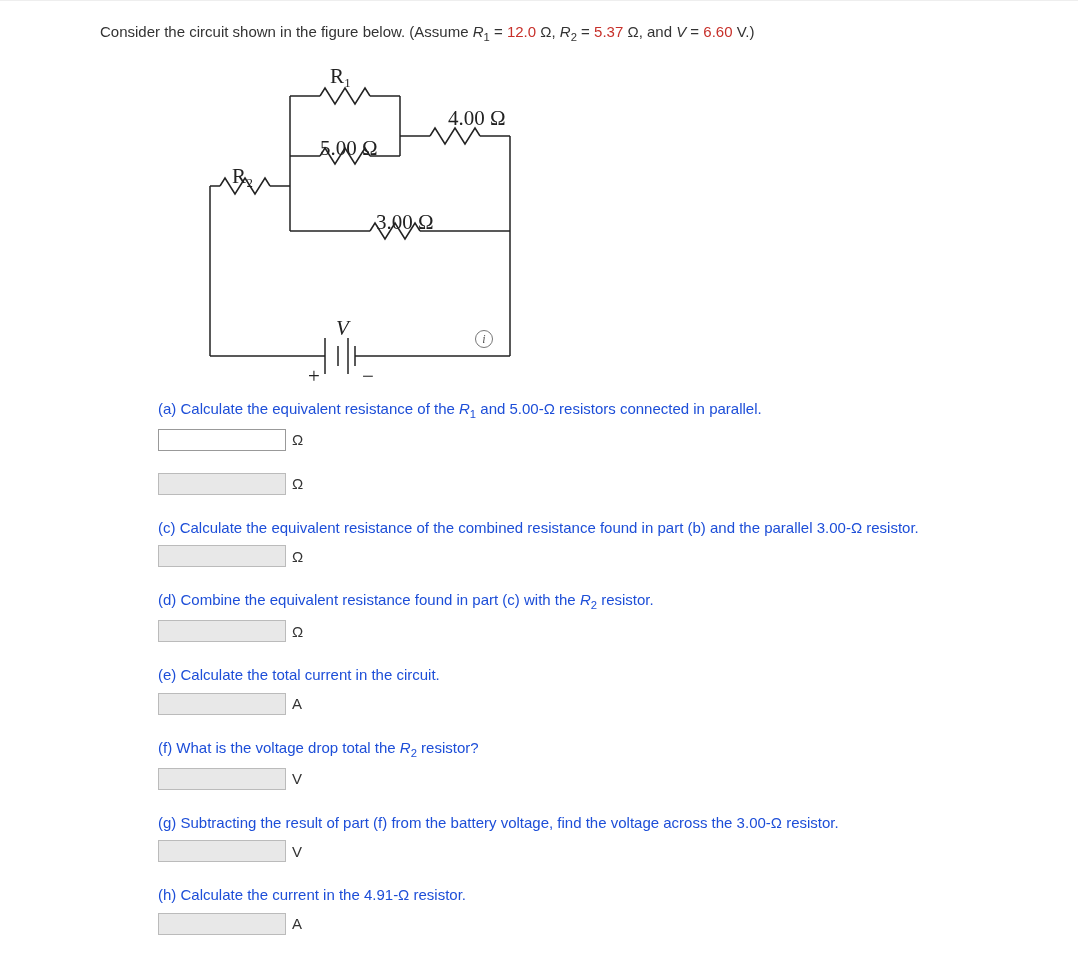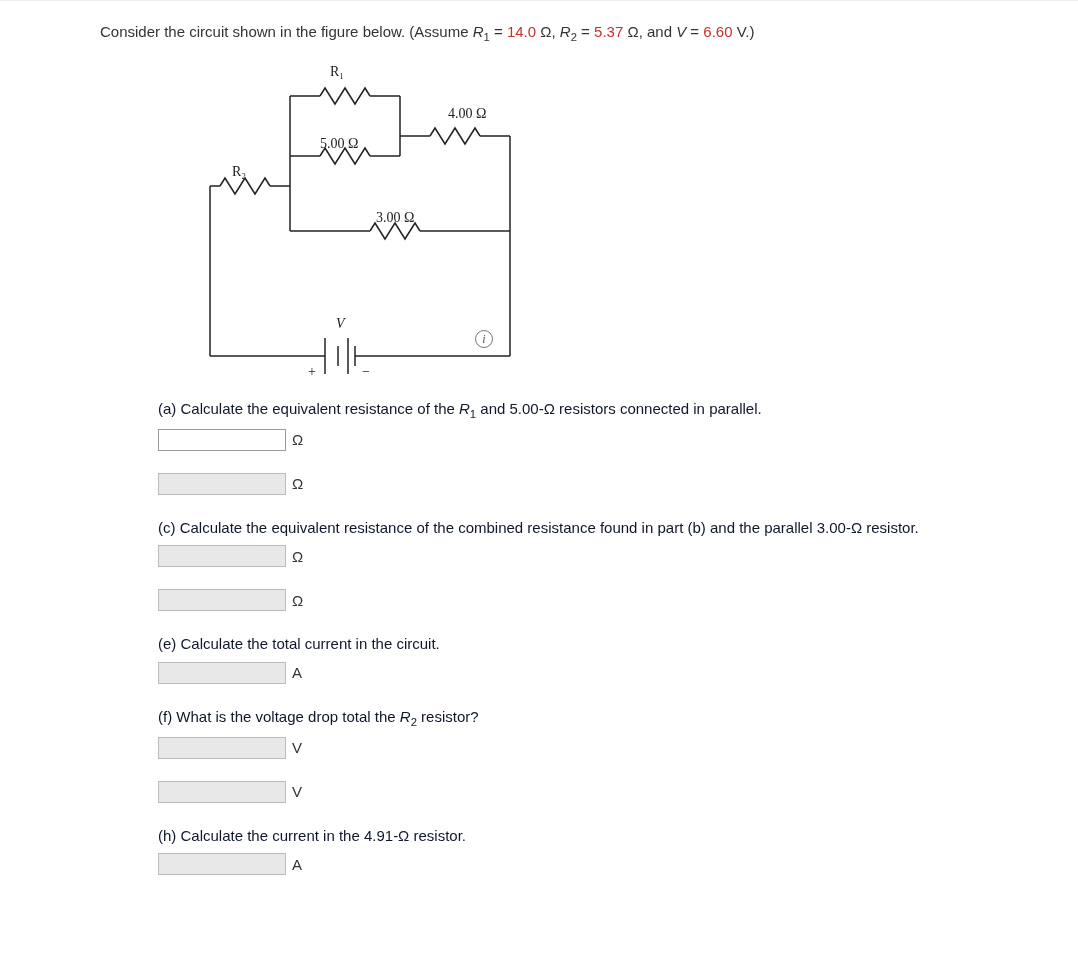--- a/index.html
+++ b/index.html
@@ -28,21 +28,21 @@
   .circuit-wrap {
     position: relative;
     width: 410px;
     height: 320px;
     margin: 10px 0 20px 100px;
   }
   .circuit-wrap svg { position: absolute; left: 0; top: 0; }
   .lbl {
     position: absolute;
     font-family: 'Times New Roman', serif;
-    font-size: 14px;
+    font-size: 21px;
     color: #222;
     white-space: nowrap;
   }
   .info-icon {
     position: absolute;
     left: 475px;
     top: 330px;
     width: 18px;
     height: 18px;
     border: 1px solid #777;
@@ -50,41 +50,41 @@
     display: flex;
     align-items: center;
     justify-content: center;
     font-style: italic;
     font-family: serif;
     font-size: 12px;
     color: #555;
   }
 
   .part { margin: 22px 0 8px 58px; }
-  .part-text { color: #0f172a; line-height: 1.5; margin-bottom: 6px; }
+  .part-text { color: #1d4ed8; line-height: 1.5; margin-bottom: 6px; }
   .part-text i { font-style: italic; }
   .input-row { display: flex; align-items: center; gap: 6px; }
   input[type=text] {
     width: 128px;
     height: 22px;
     border: 1px solid #999;
     padding: 2px 4px;
     font-size: 14px;
   }
   input.disabled { background: #e8e8e8; border: 1px solid #bbb; }
   .unit { font-size: 15px; color: #333; }
 </style>
 </head>
 <body>
 
 <div class="page">
   <div class="content">
 
     <p class="intro">
-      <span>Consider the circuit shown in the figure below. (Assume </span><i>R</i><sub>1</sub><span> = </span><span class="val">14.0</span><span> Ω, </span><i>R</i><sub>2</sub><span> = </span><span class="val">5.37</span><span> Ω, and </span><i>V</i><span> = </span><span class="val">6.60</span><span> V.)</span>
+      <span>Consider the circuit shown in the figure below. (Assume </span><i>R</i><sub>1</sub><span> = </span><span class="val">12.0</span><span> Ω, </span><i>R</i><sub>2</sub><span> = </span><span class="val">5.37</span><span> Ω, and </span><i>V</i><span> = </span><span class="val">6.60</span><span> V.)</span>
     </p>
 
     <div class="circuit-wrap">
       <svg width="410" height="320">
         <g stroke="#222" stroke-width="1.5" fill="none">
 
           <line x1="10" y1="130" x2="10" y2="300"></line>
 
           <line x1="10" y1="130" x2="20" y2="130"></line>
           <path d="M20 130 l5 -8 l10 16 l10 -16 l10 16 l10 -16 l5 8"></path>
@@ -153,20 +153,23 @@
 
     <div class="part">
       <p class="part-text">(c) Calculate the equivalent resistance of the combined resistance found in part (b) and the parallel 3.00-Ω resistor.</p>
       <div class="input-row">
         <input type="text" class="disabled" disabled="" style="">
         <span class="unit">Ω</span>
       </div>
     </div>
 
     <div class="part">
+      <p class="part-text">
+        <span>(d) Combine the equivalent resistance found in part (c) with the </span><i>R</i><sub>2</sub><span> resistor.</span>
+      </p>
       <div class="input-row">
         <input type="text" class="disabled" disabled="" style="">
         <span class="unit">Ω</span>
       </div>
     </div>
 
     <div class="part">
       <p class="part-text">(e) Calculate the total current in the circuit.</p>
       <div class="input-row">
         <input type="text" class="disabled" disabled="" style="">
@@ -178,20 +181,21 @@
       <p class="part-text">
         <span>(f) What is the voltage drop total the </span><i>R</i><sub>2</sub><span> resistor?</span>
       </p>
       <div class="input-row">
         <input type="text" class="disabled" disabled="" style="">
         <span class="unit">V</span>
       </div>
     </div>
 
     <div class="part">
+      <p class="part-text">(g) Subtracting the result of part (f) from the battery voltage, find the voltage across the 3.00-Ω resistor.</p>
       <div class="input-row">
         <input type="text" class="disabled" disabled="" style="">
         <span class="unit">V</span>
       </div>
     </div>
 
     <div class="part">
       <p class="part-text">(h) Calculate the current in the 4.91-Ω resistor.</p>
       <div class="input-row">
         <input type="text" class="disabled" disabled="" style="">

